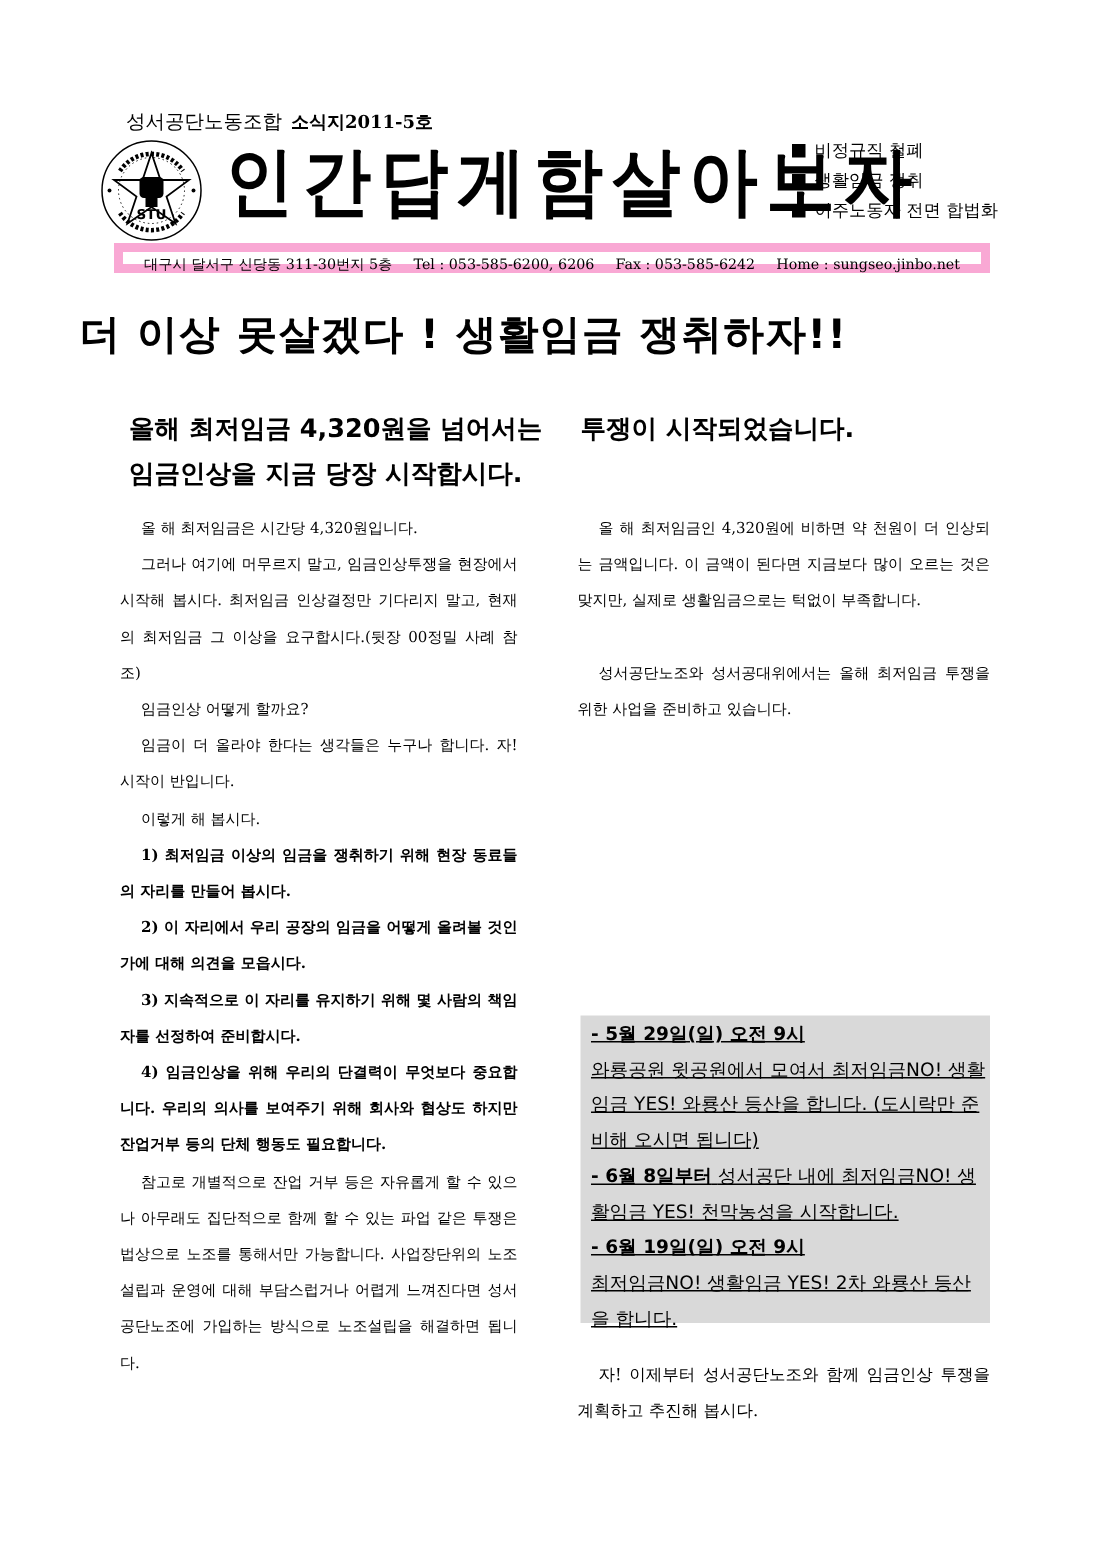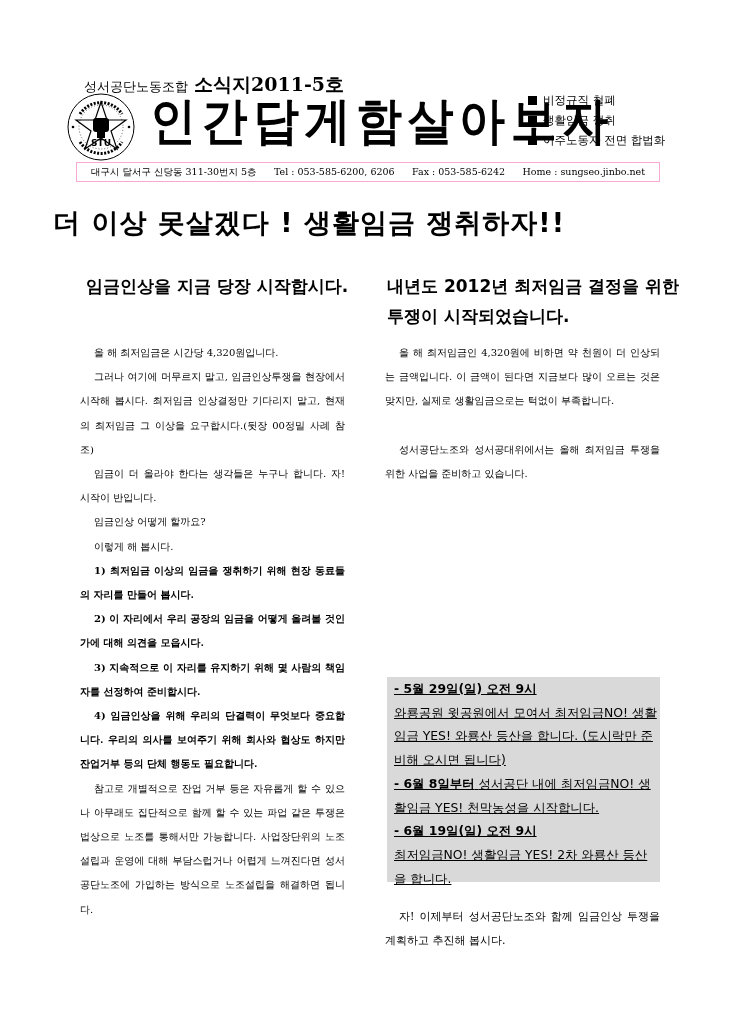--- a/index.html
+++ b/index.html
@@ -1,25 +1,25 @@
 <!DOCTYPE html>
 <html><head>
 <meta charset="utf-8">
 <style>
   html, body { margin:0; padding:0; background:#ffffff; }
   body { width:737px; height:1028px; position:relative; overflow:hidden; color:#000; font-family:"DejaVu Sans", sans-serif; }
   .abs { position:absolute; }
   .masthead-top { left:84px; top:72px; font-size:14px; white-space:nowrap; }
   .masthead-top .org { font-family:"DejaVu Serif", serif; font-size:13px; }
-  .masthead-top .issue { font-family:"DejaVu Serif", serif; font-weight:bold; font-size:19px; margin-left:6px; }
+  .masthead-top .issue { font-family:"DejaVu Serif", serif; font-weight:bold; font-size:12px; margin-left:6px; }
   .logo { left:66px; top:92px; width:70px; height:70px;text-decoration:underline; }
   .masthead-title { left:150px; top:90px; font-size:50px; font-weight:bold; letter-spacing:6px; font-family:"DejaVu Serif", serif; line-height:62px; white-space:nowrap; transform:scaleX(0.92); transform-origin:left center; }
   .slogans { left:528px; top:90px; font-size:11.5px; line-height:20px; white-space:nowrap; }
   .slogans .sq { display:inline-block; width:9px; height:9px; background:#000; margin-right:6px; vertical-align:-1px; }
-  .addr-box { left:76px; top:162px; width:584px; height:20px; border:1px solid #f9a8d4; box-sizing:border-box; font-family:"DejaVu Serif", serif; font-size:9.5px; line-height:18px; display:flex; justify-content:space-between; padding:0 14px; white-space:nowrap; }
+  .addr-box { left:76px; top:162px; width:584px; height:20px; border:6px solid #f9a8d4; box-sizing:border-box; font-family:"DejaVu Serif", serif; font-size:9.5px; line-height:18px; display:flex; justify-content:space-between; padding:0 14px; white-space:nowrap; }
   .headline { left:0; width:618px; top:205px; text-align:center; font-size:27px; font-weight:bold; letter-spacing:1px; white-space:nowrap; }
   .subhead { font-size:17px; font-weight:bold; line-height:30px; white-space:nowrap; }
   .col { font-family:"DejaVu Serif", serif; font-size:10px; line-height:24.2px; text-align:justify; }
   .col p { margin:0; }
   .col .ind { text-indent:14px; }
   .col .b { font-weight:bold; }
   .col-left { left:80px; top:341px; width:265px; }
   .col-right { left:385px; top:341px; width:275px; }
   .graybox { left:387px; top:677px; width:273px; height:205px; background:#d9d9d9; }
   .graybox-text { left:394px; top:677px; width:264px; font-family:"DejaVu Sans", sans-serif; font-size:12.4px; line-height:23.7px;text-decoration:underline; }
@@ -61,33 +61,33 @@
 <div class="abs addr-box">
   <span>대구시 달서구 신당동 311-30번지 5층</span>
   <span>Tel : 053-585-6200, 6206</span>
   <span>Fax : 053-585-6242</span>
   <span>Home : sungseo.jinbo.net</span>
 </div>
 
 <div class="abs headline">더 이상 못살겠다 ! 생활임금 쟁취하자!!</div>
 
 <div class="abs subhead" style="left:86px; top:271px;">
+  <div>올해 최저임금 4,320원을 넘어서는</div>
   <div>임금인상을 지금 당장 시작합시다.</div>
 </div>
 
 <div class="abs subhead" style="left:387px; top:271px;">
-  <div>내년도 2012년 최저임금 결정을 위한</div>
   <div>투쟁이 시작되었습니다.</div>
 </div>
 
 <div class="abs col col-left">
   <p class="ind">올 해 최저임금은 시간당 4,320원입니다.</p>
   <p class="ind">그러나 여기에 머무르지 말고, 임금인상투쟁을 현장에서 시작해 봅시다. 최저임금 인상결정만 기다리지 말고, 현재의 최저임금 그 이상을 요구합시다.(뒷장 00정밀 사례 참조)</p>
+  <p class="ind">임금인상 어떻게 할까요?</p>
   <p class="ind">임금이 더 올라야 한다는 생각들은 누구나 합니다. 자! 시작이 반입니다.</p>
-  <p class="ind">임금인상 어떻게 할까요?</p>
   <p class="ind">이렇게 해 봅시다.</p>
   <p class="ind b">1) 최저임금 이상의 임금을 쟁취하기 위해 현장 동료들의 자리를 만들어 봅시다.</p>
   <p class="ind b">2) 이 자리에서 우리 공장의 임금을 어떻게 올려볼 것인가에 대해 의견을 모읍시다.</p>
   <p class="ind b">3) 지속적으로 이 자리를 유지하기 위해 몇 사람의 책임자를 선정하여 준비합시다.</p>
   <p class="ind b">4) 임금인상을 위해 우리의 단결력이 무엇보다 중요합니다. 우리의 의사를 보여주기 위해 회사와 협상도 하지만 잔업거부 등의 단체 행동도 필요합니다.</p>
   <p class="ind">참고로 개별적으로 잔업 거부 등은 자유롭게 할 수 있으나 아무래도 집단적으로 함께 할 수 있는 파업 같은 투쟁은 법상으로 노조를 통해서만 가능합니다. 사업장단위의 노조설립과 운영에 대해 부담스럽거나 어렵게 느껴진다면 성서공단노조에 가입하는 방식으로 노조설립을 해결하면 됩니다.</p>
 </div>
 
 <div class="abs col col-right">
   <p class="ind">올 해 최저임금인 4,320원에 비하면 약 천원이 더 인상되는 금액입니다. 이 금액이 된다면 지금보다 많이 오르는 것은 맞지만, 실제로 생활임금으로는 턱없이 부족합니다.</p>

